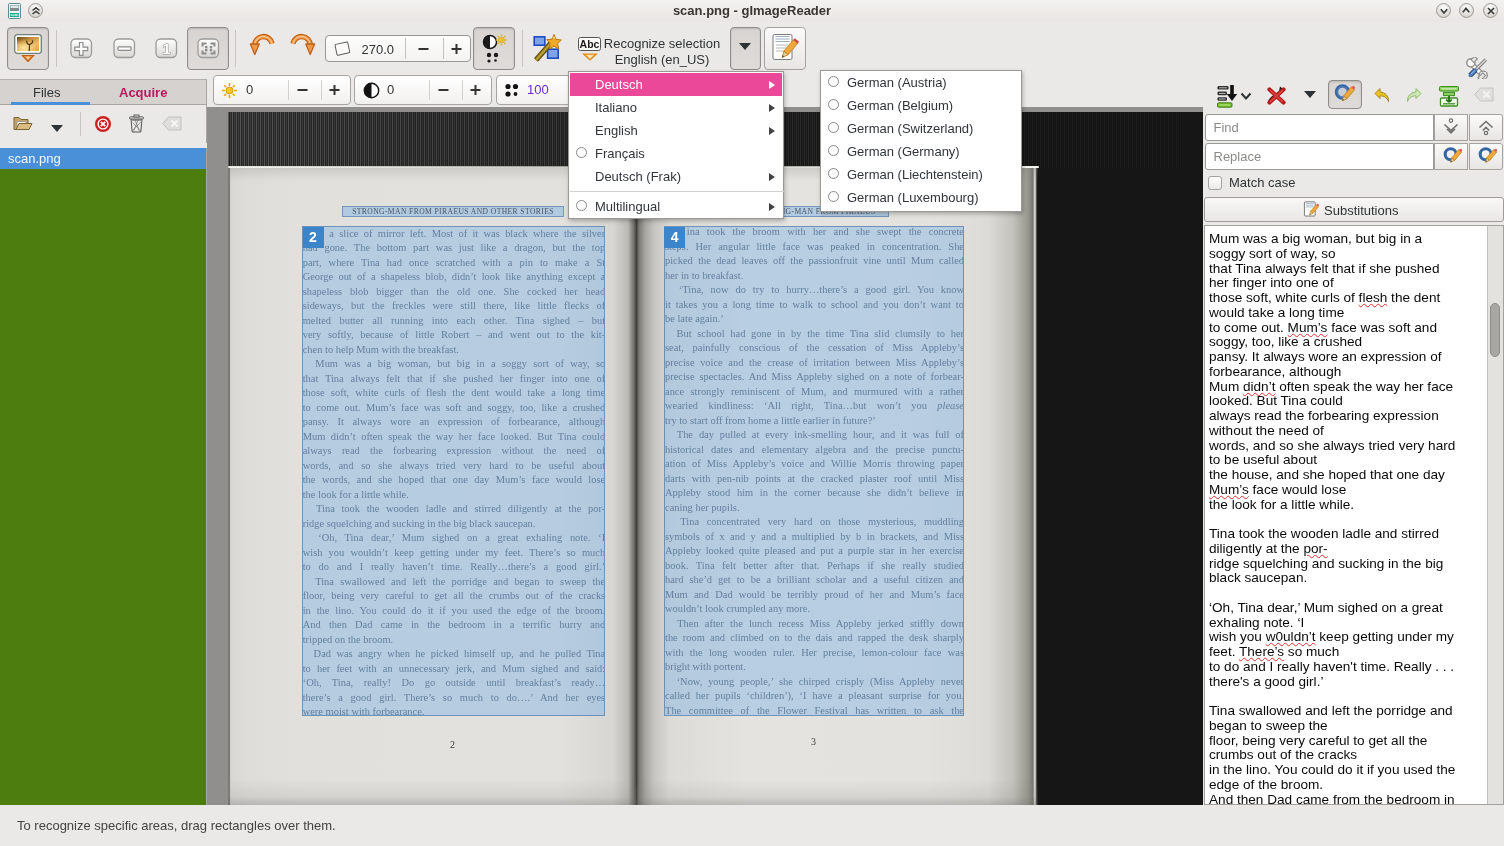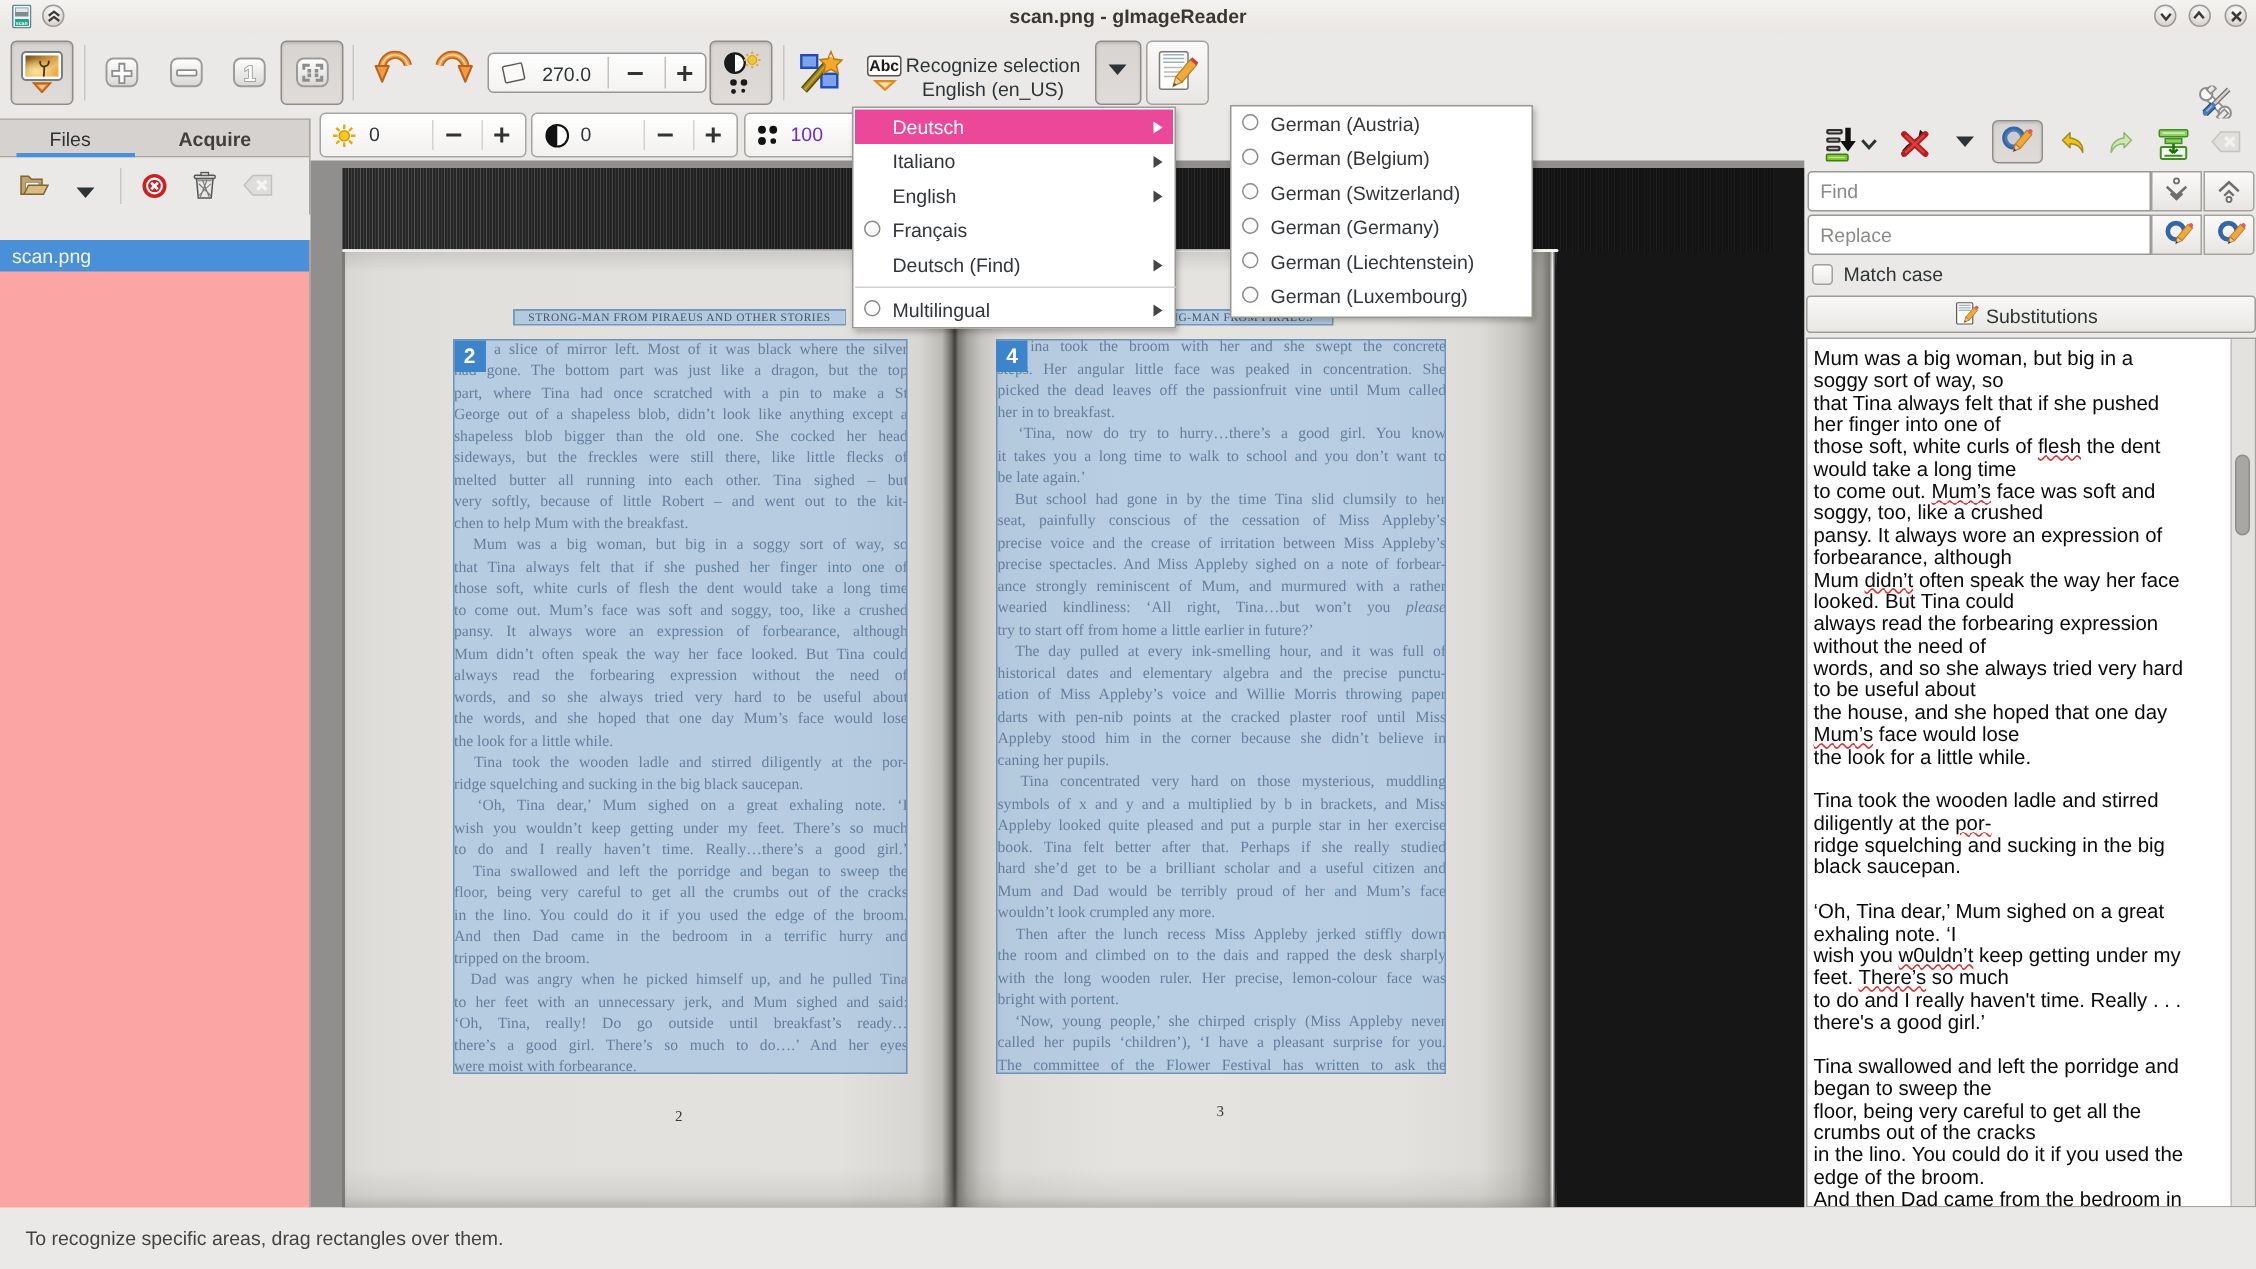--- a/index.html
+++ b/index.html
@@ -16,21 +16,21 @@
 
   
   #toolbar { left:0; top:22px; width:1504px; height:57px; background:#ebe9e7; }
   .tbtn-pressed { background:linear-gradient(#d7d4d1,#dedbd8); border:1px solid #8f8c89; border-radius:4px; box-shadow:inset 0 1px 2px rgba(0,0,0,.15); }
   .tbtn-raised { background:linear-gradient(#fbfafa,#e8e6e3); border:1px solid #a5a29e; border-radius:4px; }
   .tsep { width:1px; background:#c9c6c3; top:30px; height:37px; }
 
   
   #tabbar { left:0; top:79px; width:207px; height:26px; background:#d5d2cf; border-top:1px solid #b3b0ac; border-bottom:1px solid #a9a6a2; border-right:1px solid #a9a6a2; }
   #filestoolbar { left:0; top:105px; width:207px; height:38px; background:#ebe9e7; border-right:1px solid #a9a6a2;}
-  #filelist { left:0; top:160px; width:207px; height:662px; background:#fca5a5; border-right:1px solid #a9a6a2; border-bottom:1px solid #a9a6a2;}
+  #filelist { left:0; top:148px; width:207px; height:662px; background:#4d7c0f; border-right:1px solid #a9a6a2; border-bottom:1px solid #a9a6a2;}
   #filerow { left:0; top:0px; width:206px; height:21px; background:#4a90d9; color:#f2f7fc; font-size:13px; line-height:21px; padding-left:8px; }
 
   
   #canvas { left:207px; top:107px; width:996px; height:698px; background:#908f8d; overflow:hidden; }
   #photo { left:21px; top:5px; width:1152px; height:693px; background:#161616; overflow:hidden; }
 
   
   .ictl { top:75px; height:30px; background:linear-gradient(#ffffff,#f2f1ef); border:1px solid #a8a5a1; border-radius:4px; }
 
   
@@ -245,21 +245,21 @@
     <path d="M20.8 2.6 L10.2 13.2" stroke="#6e6e6e" stroke-width="3.4"></path>
     <path d="M20.8 2.6 L10.2 13.2" stroke="#cfcfcd" stroke-width="1.8"></path>
     <path d="M10.6 13 L5 18.6" stroke="#24456e" stroke-width="5"></path>
     <path d="M10.3 13.3 L5.2 18.4" stroke="#4a7ab8" stroke-width="3.4" stroke-linecap="round"></path>
     <path d="M9.8 13.4 L6 17.2" stroke="#8fb4e0" stroke-width="1.2"></path>
   </svg>
 </div>
 
 <div class="abs" id="tabbar">
   <div class="abs" style="left:33px; top:5px; font-size:13px; font-weight:normal; color:#2e3436;">Files</div>
-  <div class="abs" style="left:119px; top:5px; font-size:13px; font-weight:bold; color:#404040;">Acquire</div>
+  <div class="abs" style="left:119px; top:5px; font-size:13px; font-weight:bold; color:#be185d;">Acquire</div>
   <div class="abs" style="left:11px; top:21.5px; width:79px; height:3px; background:#4a90d9;"></div>
 </div>
 <div class="abs" id="filestoolbar">
   <svg class="abs" style="left:13px; top:9px;" width="20" height="17" viewBox="0 0 20 17">
     <path d="M1 3.5 L1 15.5 L15 15.5 L15 5.5 L8 5.5 L6 3.5 Z" fill="#c3a368" stroke="#7e6432"></path>
     <rect x="4" y="7.5" width="9" height="5" rx="0.5" fill="#f7f5ef" stroke="#8d8d8d" stroke-width=".7"></rect>
     <path d="M3 15.5 L6 9.5 L19 9.5 L16 15.5 Z" fill="#d9bc80" stroke="#7e6432"></path>
   </svg>
   <div class="abs" style="left:51px; top:20px; width:0; height:0; border-top:7px solid #2e3436; border-left:6px solid transparent; border-right:6px solid transparent;"></div>
   <div class="abs" style="left:80px; top:7px; width:1px; height:24px; background:#c9c6c3;"></div>
@@ -546,21 +546,21 @@
     </div>
   <div class="mitem" style="top:47.5px;">
       <span class="mlabel">English</span>
       <span class="marrow"></span>
     </div>
   <div class="mitem" style="top:70.5px;">
       <span class="mradio"></span>
       <span class="mlabel">Français</span>
     </div>
   <div class="mitem" style="top:93.5px;">
-      <span class="mlabel">Deutsch (Find)</span>
+      <span class="mlabel">Deutsch (Frak)</span>
       <span class="marrow"></span>
     </div>
   <div class="abs" style="left:1px; top:119px; width:213.5px; height:1px; background:#d2d0cd;"></div>
   <div class="mitem" style="top:123.5px;">
       <span class="mradio"></span>
       <span class="mlabel">Multilingual</span>
       <span class="marrow"></span>
     </div>
 </div>
 <div class="abs menu" id="submenu" style="left:820px; top:69.7px; width:202px; height:142px;">

